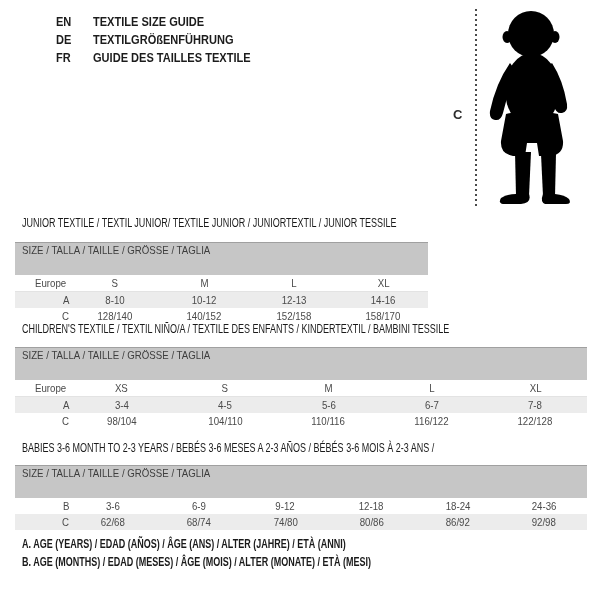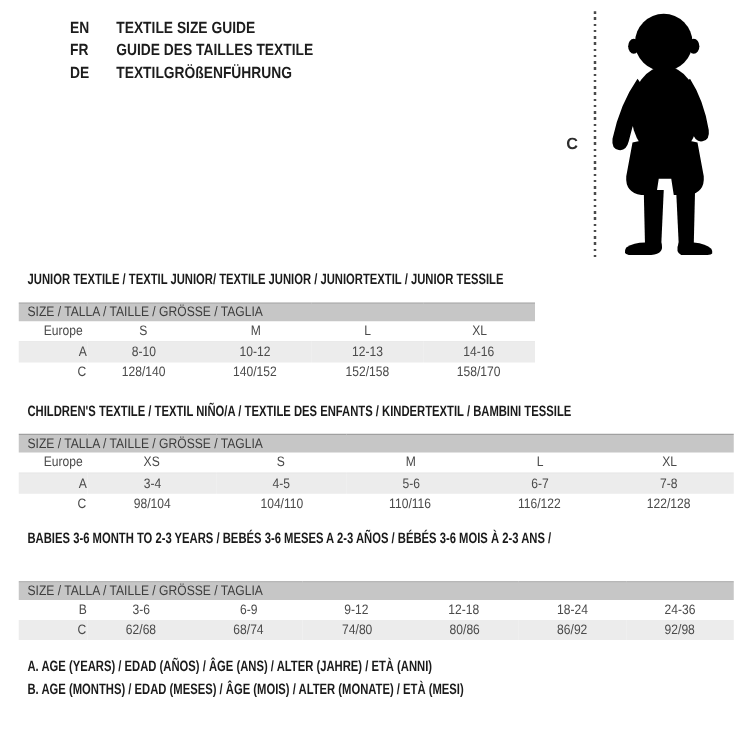--- a/index.html
+++ b/index.html
@@ -19,57 +19,57 @@
   .lang-code{flex:0 0 37px;width:37px;font-weight:bold;font-size:13px;color:#1c1c1c;}
   .lang-text{font-weight:bold;font-size:13px;color:#1c1c1c;}
 
   
   .dotted-line{position:absolute;left:475px;top:9px;width:2px;height:199px;
     background:repeating-linear-gradient(to bottom,#4a4a4a 0 2px,transparent 2px 5px);}
   .c-label{position:absolute;left:453px;top:107px;font-size:13px;font-weight:bold;color:#2d2d2d;}
   .baby-svg{position:absolute;left:479px;top:8px;}
 
   
-  .tbl-title{position:absolute;left:22px;font-weight:bold;font-size:12px;color:#1a1a1a;}
-  #title0{top:215px;} #title1{top:321px;} #title2{top:422px;text-align:right;}
+  .tbl-title{position:absolute;left:22px;font-weight:normal;font-size:12px;color:#1a1a1a;}
+  #title0{top:215px;} #title1{top:321px;} #title2{top:440px;text-align:right;}
   .ttl-line{height:16.5px;line-height:16.5px;}
 
   
   .tbl-wrap{position:absolute;left:15px;}
   #table0{top:242px;width:413px;} #table1{top:347px;width:572px;} #table2{top:465px;width:572px;}
   table.sizes{border-collapse:collapse;table-layout:fixed;width:100%;font-size:11px;color:#4a4a4a;}
   table.sizes col.col-label{width:55px;}
   table.sizes td{height:16px;padding:0;text-align:center;vertical-align:middle;}
   table.sizes td.lbl{text-align:right;padding-left:7px;}
   table.sizes tr.bar td{background:#c6c6c6;border-top:1px solid #a0a0a0;height:14px;
-    padding:0 0 0 7px;text-align:left;color:#3d3d3d;}
+    padding:0 0 18px 7px;text-align:left;color:#3d3d3d;}
   table.sizes tr.shaded td{background:#ececec;}
   table.sizes tr.rule td{border-bottom:1px solid #e3e3e3;}
 
   
-  .notes{position:absolute;left:22px;top:525px;}
+  .notes{position:absolute;left:22px;top:536px;}
   .note-line{height:17.5px;line-height:17.5px;font-weight:bold;font-size:12px;color:#1a1a1a;}
 </style>
 </head>
 <body>
 
 <div class="canvas">
 
   <div class="lang-block" id="langs">
       <div class="lang-row">
         <span class="lang-code cx85">EN</span>
         <span class="lang-text cx85">TEXTILE SIZE GUIDE</span>
       </div>
       <div class="lang-row">
+        <span class="lang-code cx85">DE</span>
+        <span class="lang-text cx85">TEXTILGRÖßENFÜHRUNG</span>
+      </div>
+      <div class="lang-row">
         <span class="lang-code cx85">FR</span>
         <span class="lang-text cx85">GUIDE DES TAILLES TEXTILE</span>
-      </div>
-      <div class="lang-row">
-        <span class="lang-code cx85">DE</span>
-        <span class="lang-text cx85">TEXTILGRÖßENFÜHRUNG</span>
       </div>
     </div>
 
   <div>
     <div class="dotted-line"></div>
     <div class="c-label">C</div>
     <svg class="baby-svg" width="120" height="200" viewBox="0 0 120 200" aria-hidden="true">
       <g fill="#000000">
         <ellipse cx="28" cy="29" rx="4.5" ry="6"></ellipse>
         <ellipse cx="76" cy="29" rx="4.5" ry="6"></ellipse>

